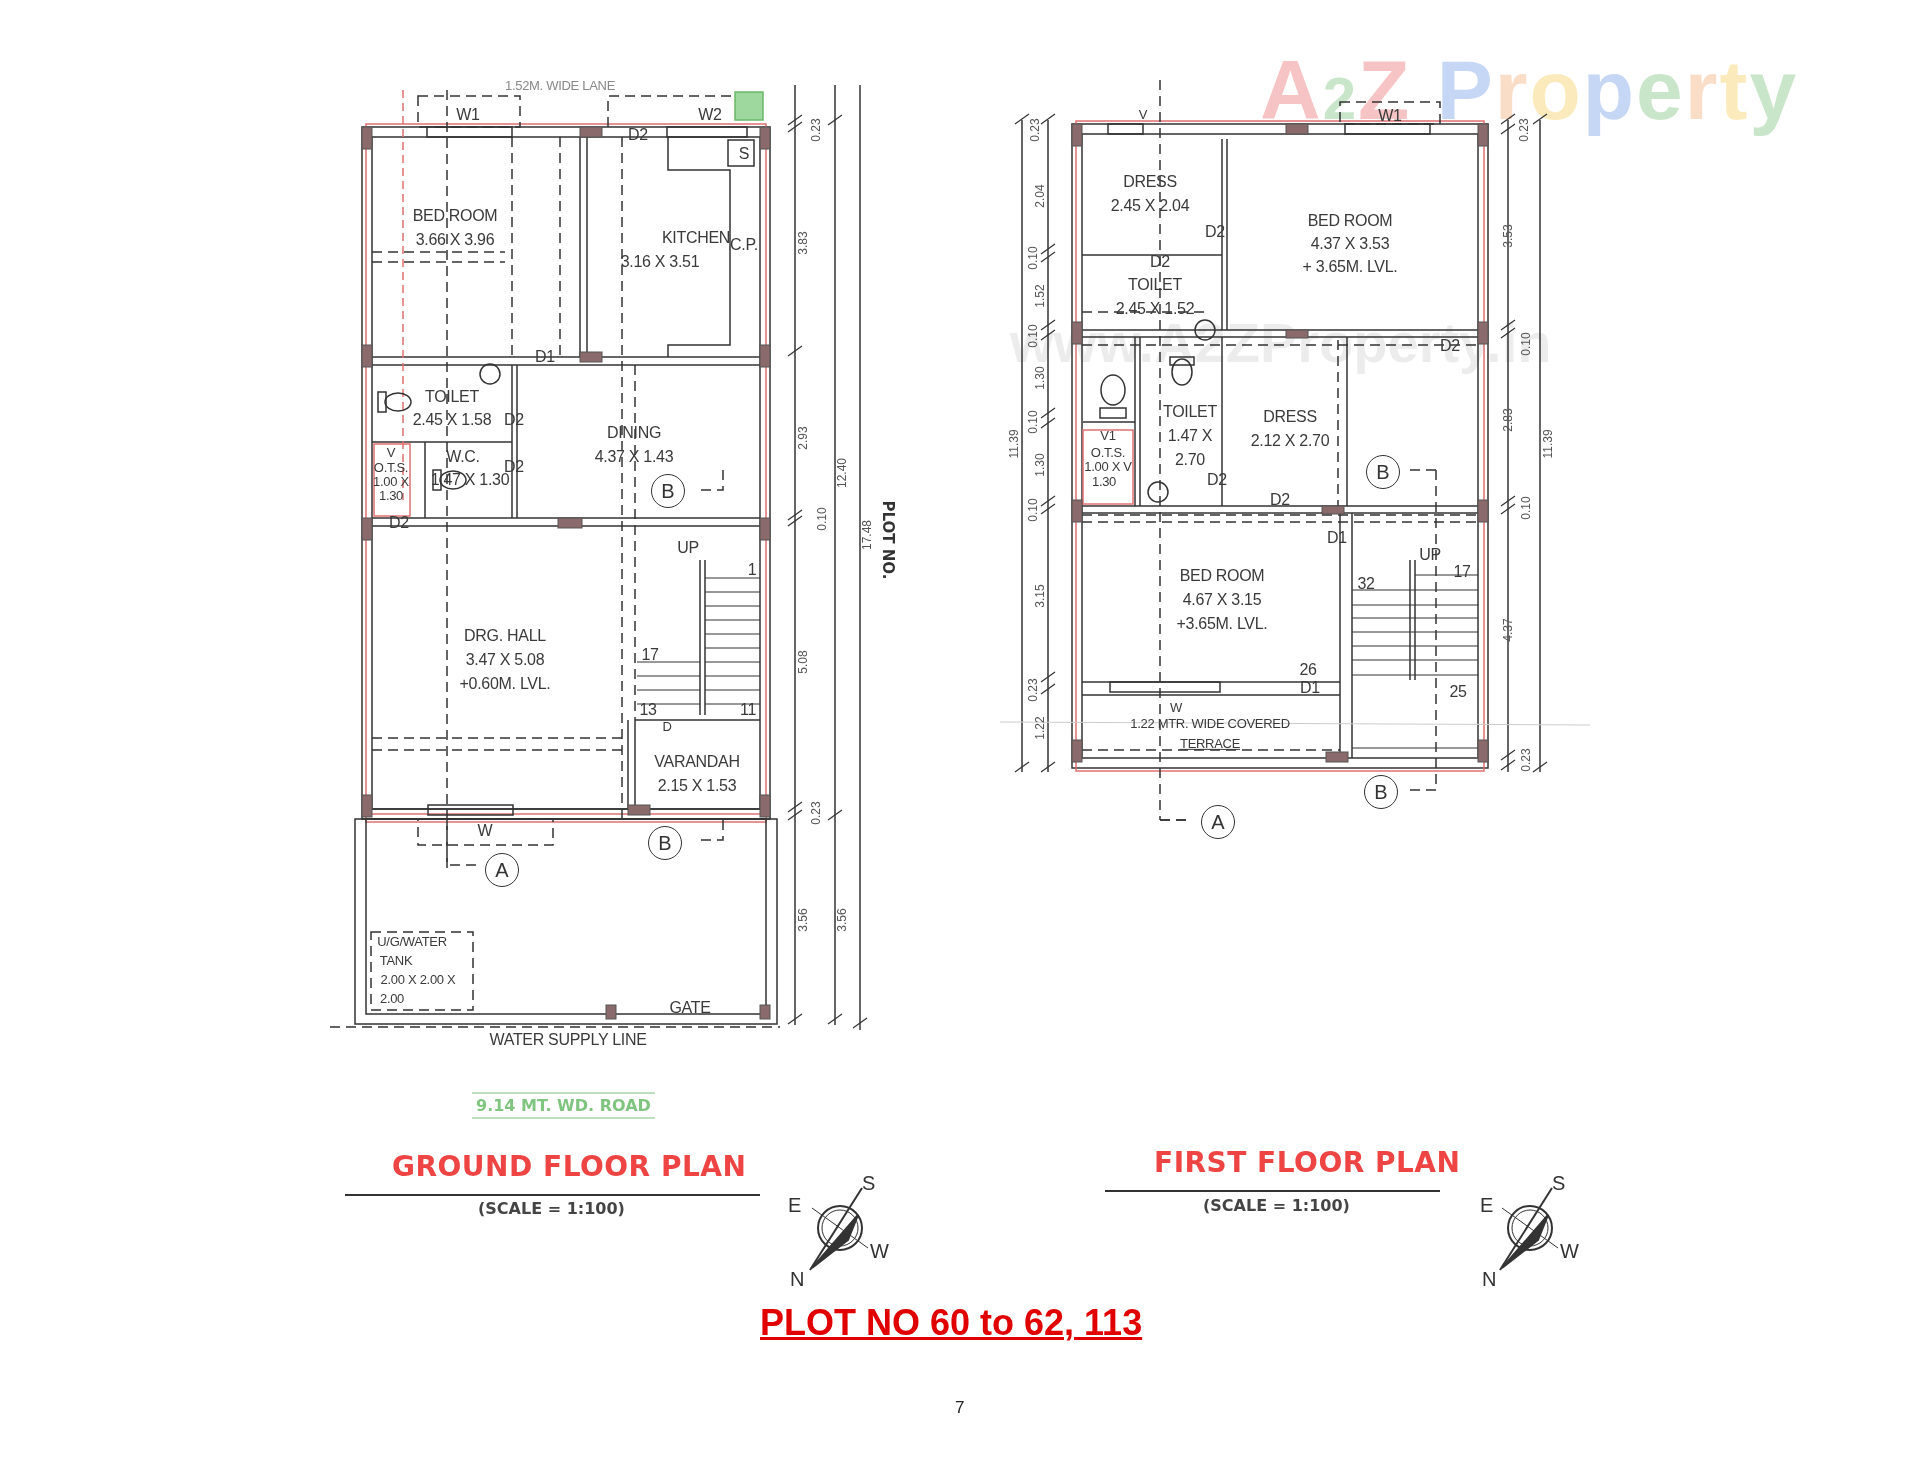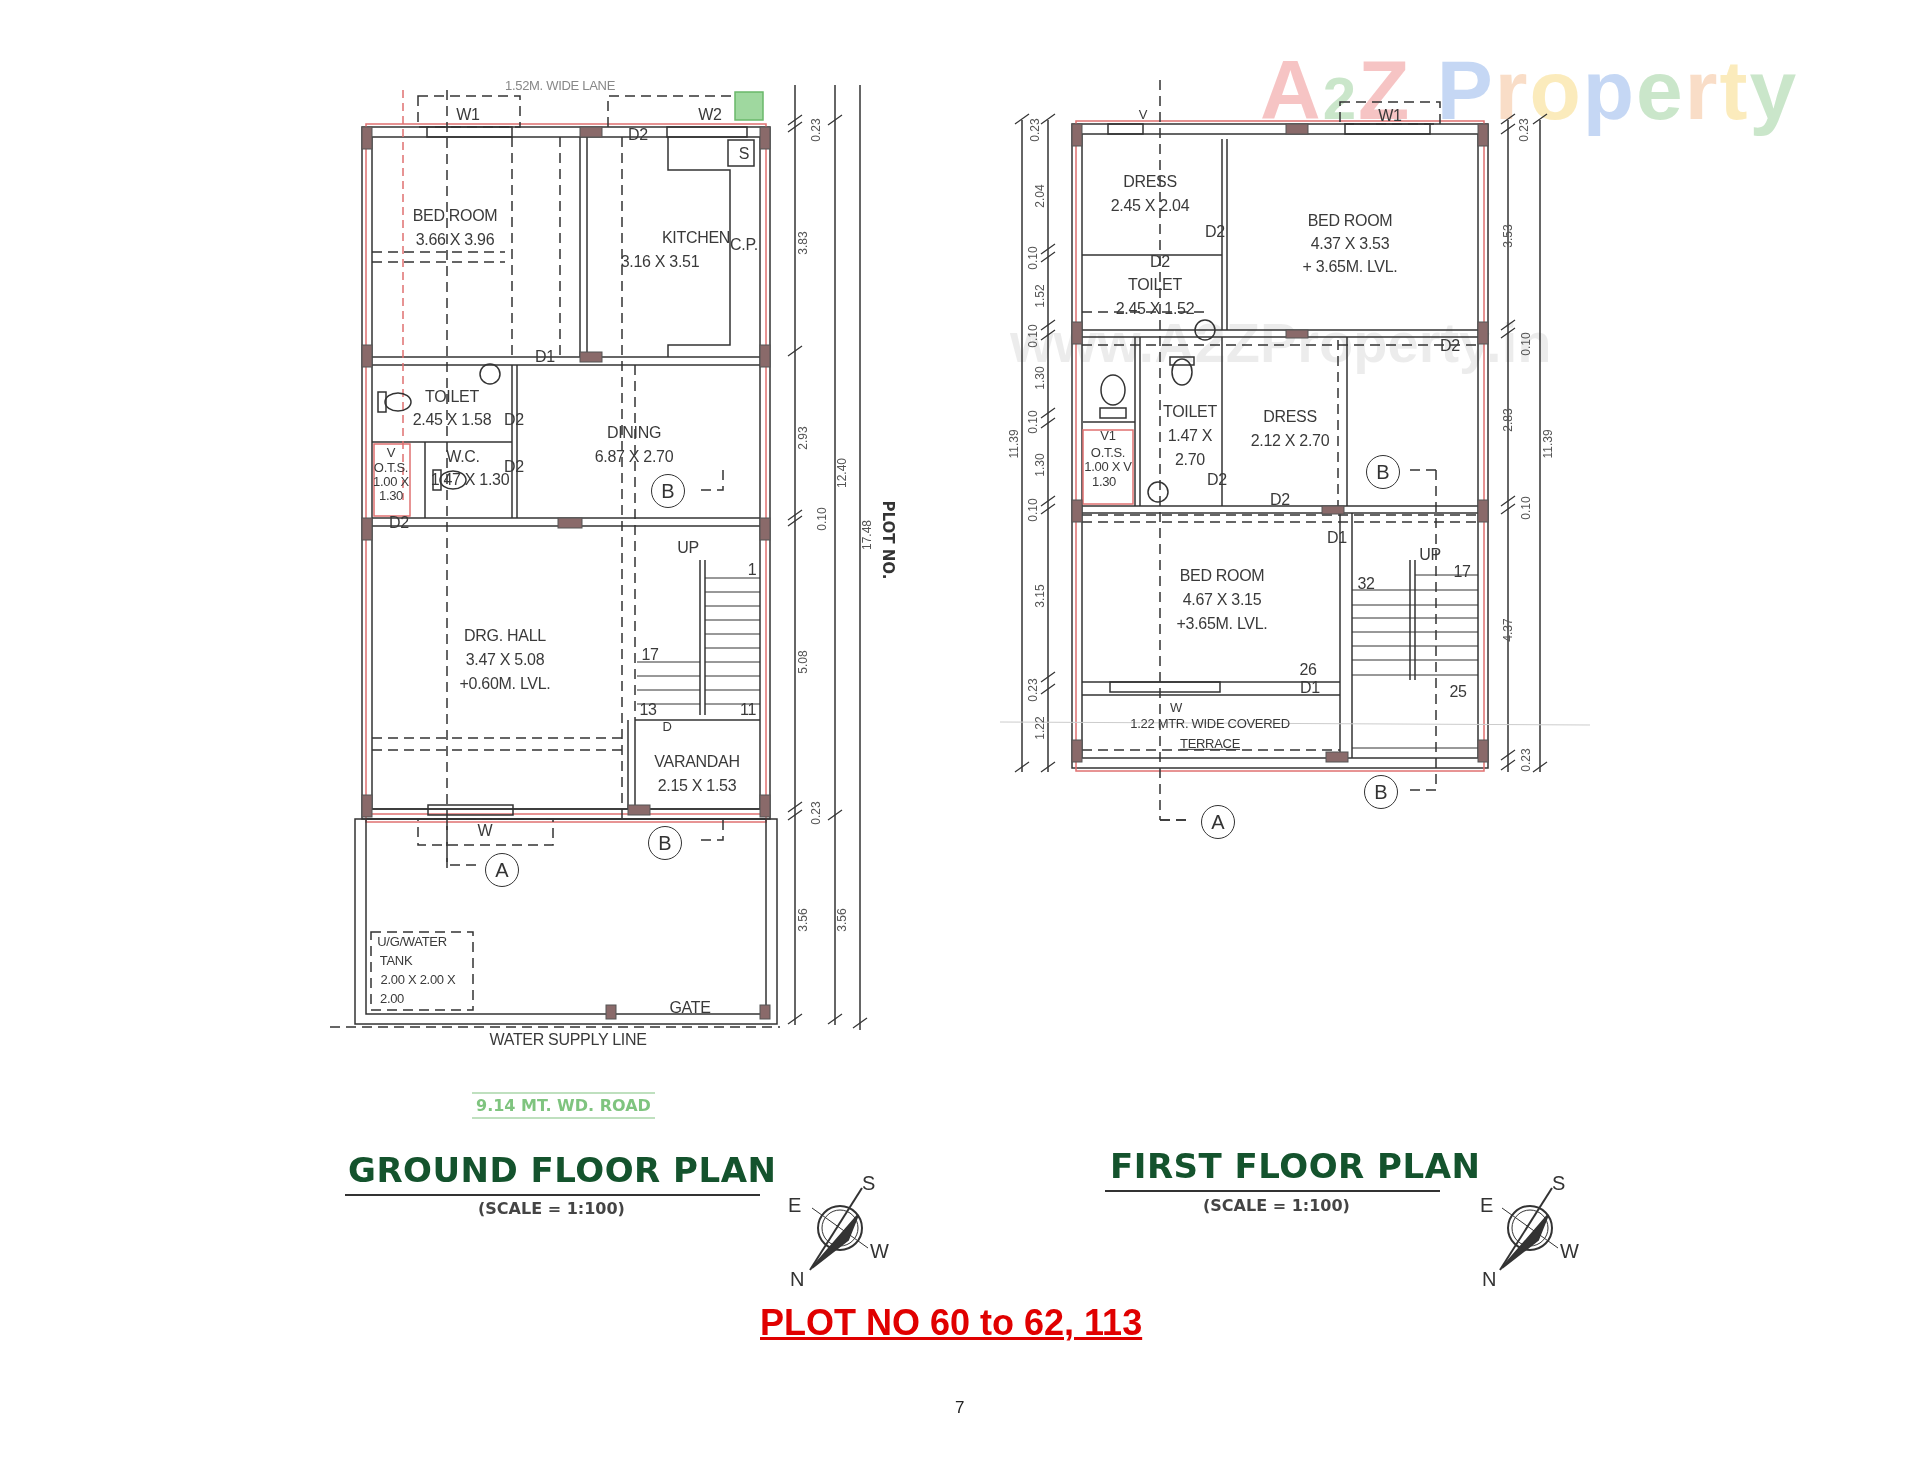--- a/index.html
+++ b/index.html
@@ -2,21 +2,21 @@
 <html><head>
 <meta charset="utf-8">
 <style>
   html,body{margin:0;padding:0;background:#fff;}
   body{width:1920px;height:1483px;position:relative;overflow:hidden;font-family:"Liberation Sans",sans-serif;color:#333;}
   svg{position:absolute;left:0;top:0;}
   .lbl{position:absolute;font-family:"Liberation Sans",sans-serif;color:#3a3a3a;font-size:16px;line-height:1.25;text-align:center;white-space:nowrap;transform:translate(-50%,-50%);letter-spacing:-0.3px;}
   .small{font-size:13px;}
   .tiny{font-size:13px;}
   .dim{position:absolute;font-size:12px;color:#555;white-space:nowrap;transform:translate(-50%,-50%) rotate(-90deg);}
-  .title{position:absolute;font-family:"DejaVu Sans",sans-serif;font-weight:bold;font-size:34px;color:#14532d;letter-spacing:0.5px;white-space:nowrap;}
+  .title{position:absolute;font-family:"DejaVu Sans",sans-serif;font-weight:bold;font-size:28px;color:#ef4444;letter-spacing:0.5px;white-space:nowrap;margin-left:44px;}
   .scale{position:absolute;font-family:"DejaVu Sans",sans-serif;font-weight:bold;font-size:16px;color:#444;white-space:nowrap;text-align:center;}
   .road{position:absolute;font-family:"DejaVu Sans",sans-serif;font-weight:bold;font-size:16px;color:#7fc47f;white-space:nowrap;border-top:2px solid #bfe0bf;border-bottom:2px solid #bfe0bf;padding:2px 4px;}
   .plotno{position:absolute;left:760px;top:1302px;font-family:"Liberation Sans",sans-serif;font-weight:bold;font-size:36px;color:#e00000;text-decoration:underline;text-decoration-thickness:3px;white-space:nowrap;}
   .pagenum{position:absolute;left:955px;top:1398px;font-size:17px;color:#222;}
   .wm{position:absolute;left:1260px;top:42px;font-family:"Liberation Sans",sans-serif;font-weight:bold;font-size:84px;white-space:nowrap;opacity:0.35;letter-spacing:2px;}
   .wm span{display:inline-block;}
   .wm2{position:absolute;left:1010px;top:310px;font-family:"Liberation Sans",sans-serif;font-weight:bold;font-size:56px;color:#000;opacity:0.07;white-space:nowrap;}
   .circ{position:absolute;width:32px;height:32px;border:1.6px solid #333;border-radius:50%;font-size:20px;text-align:center;line-height:32px;color:#333;transform:translate(-50%,-50%);background:#fff;}
   .compass-l{position:absolute;font-size:20px;color:#333;font-family:"Liberation Sans",sans-serif;}
   .plot-label{position:absolute;font-family:"DejaVu Sans",sans-serif;font-weight:bold;font-size:15px;color:#333;transform:translate(-50%,-50%) rotate(90deg);white-space:nowrap;}
@@ -289,21 +289,21 @@
 <div class="lbl" style="left:455px;top:240px">3.66 X 3.96</div>
 <div class="lbl" style="left:696px;top:238px">KITCHEN</div>
 <div class="lbl" style="left:660px;top:262px">3.16 X 3.51</div>
 <div class="lbl" style="left:744px;top:245px">C.P.</div>
 <div class="lbl" style="left:545px;top:357px">D1</div>
 
 <div class="lbl" style="left:452px;top:397px">TOILET</div>
 <div class="lbl" style="left:452px;top:420px">2.45 X 1.58</div>
 <div class="lbl" style="left:514px;top:420px">D2</div>
 <div class="lbl" style="left:634px;top:433px">DINING</div>
-<div class="lbl" style="left:634px;top:457px">6.87 X 2.70</div>
+<div class="lbl" style="left:634px;top:457px">4.37 X 1.43</div>
 <div class="lbl" style="left:463px;top:457px">W.C.</div>
 <div class="lbl" style="left:470px;top:480px">1.47 X 1.30</div>
 <div class="lbl" style="left:514px;top:467px">D2</div>
 <div class="lbl small" style="left:391px;top:453px">V</div>
 <div class="lbl tiny" style="left:391px;top:468px">O.T.S.</div>
 <div class="lbl tiny" style="left:391px;top:482px">1.00 X</div>
 <div class="lbl tiny" style="left:391px;top:496px">1.30</div>
 <div class="lbl" style="left:399px;top:523px">D2</div>
 
 <div class="circ" style="left:668px;top:491px">B</div>

